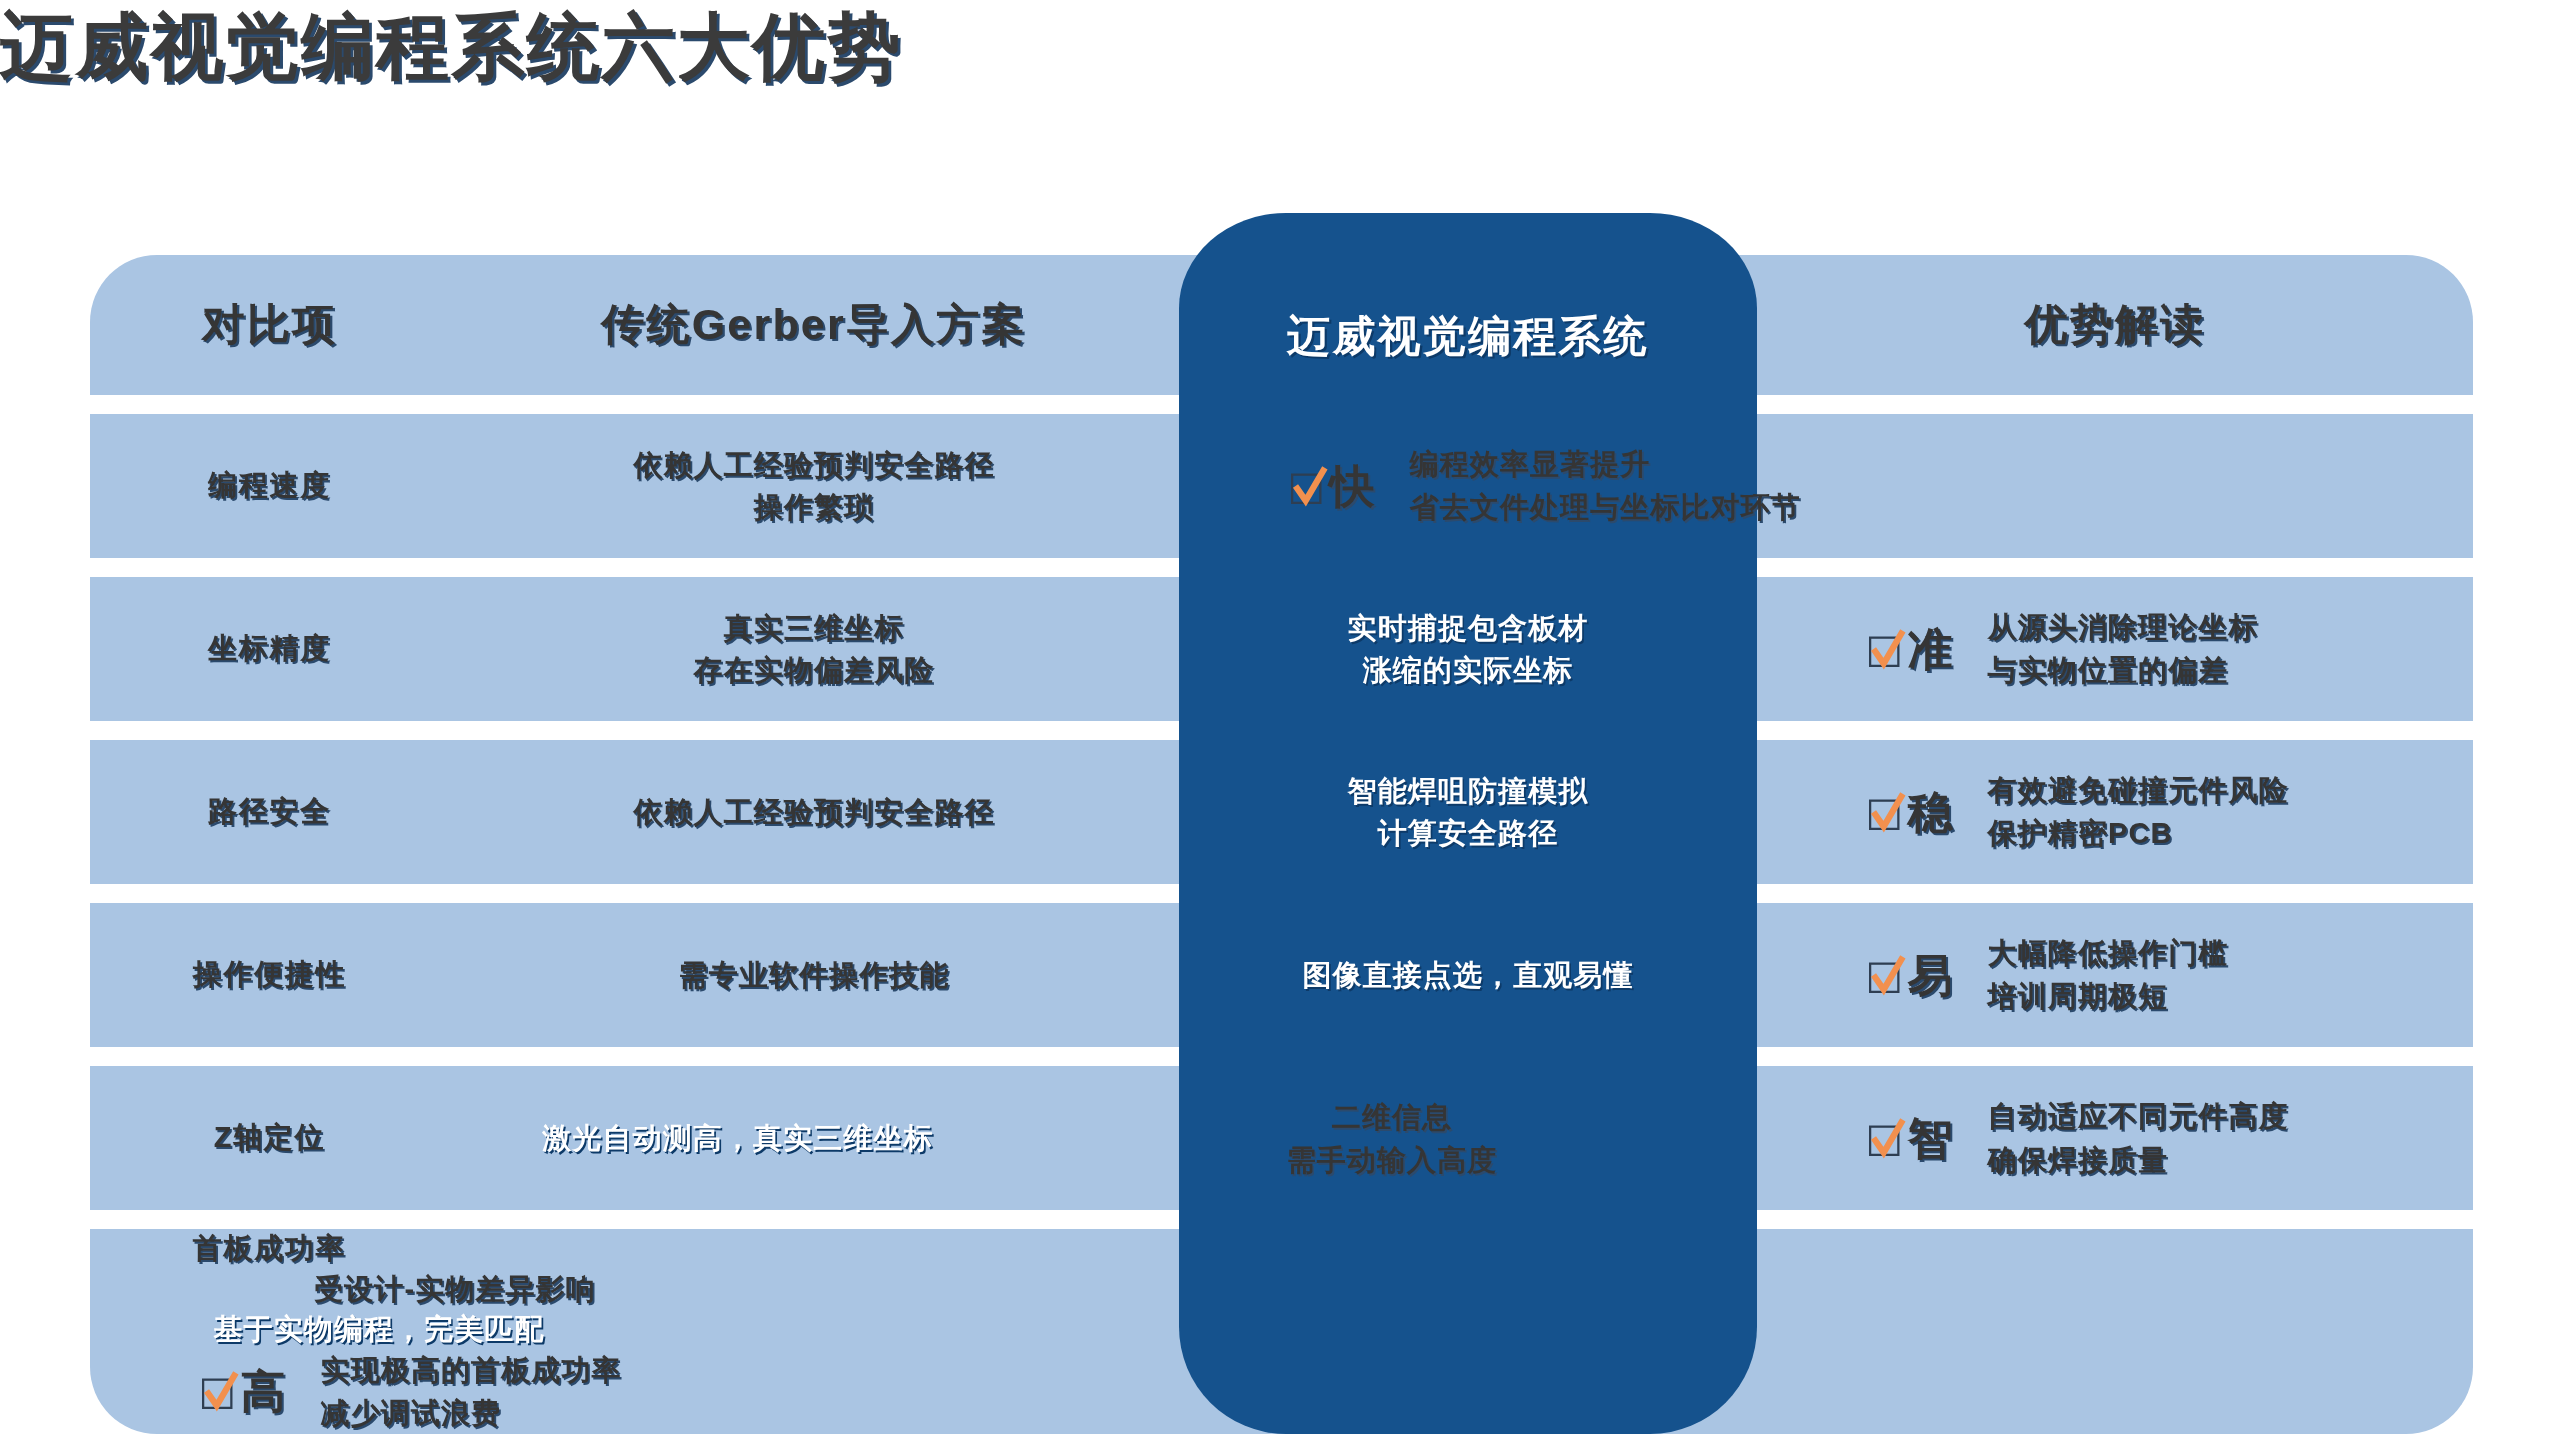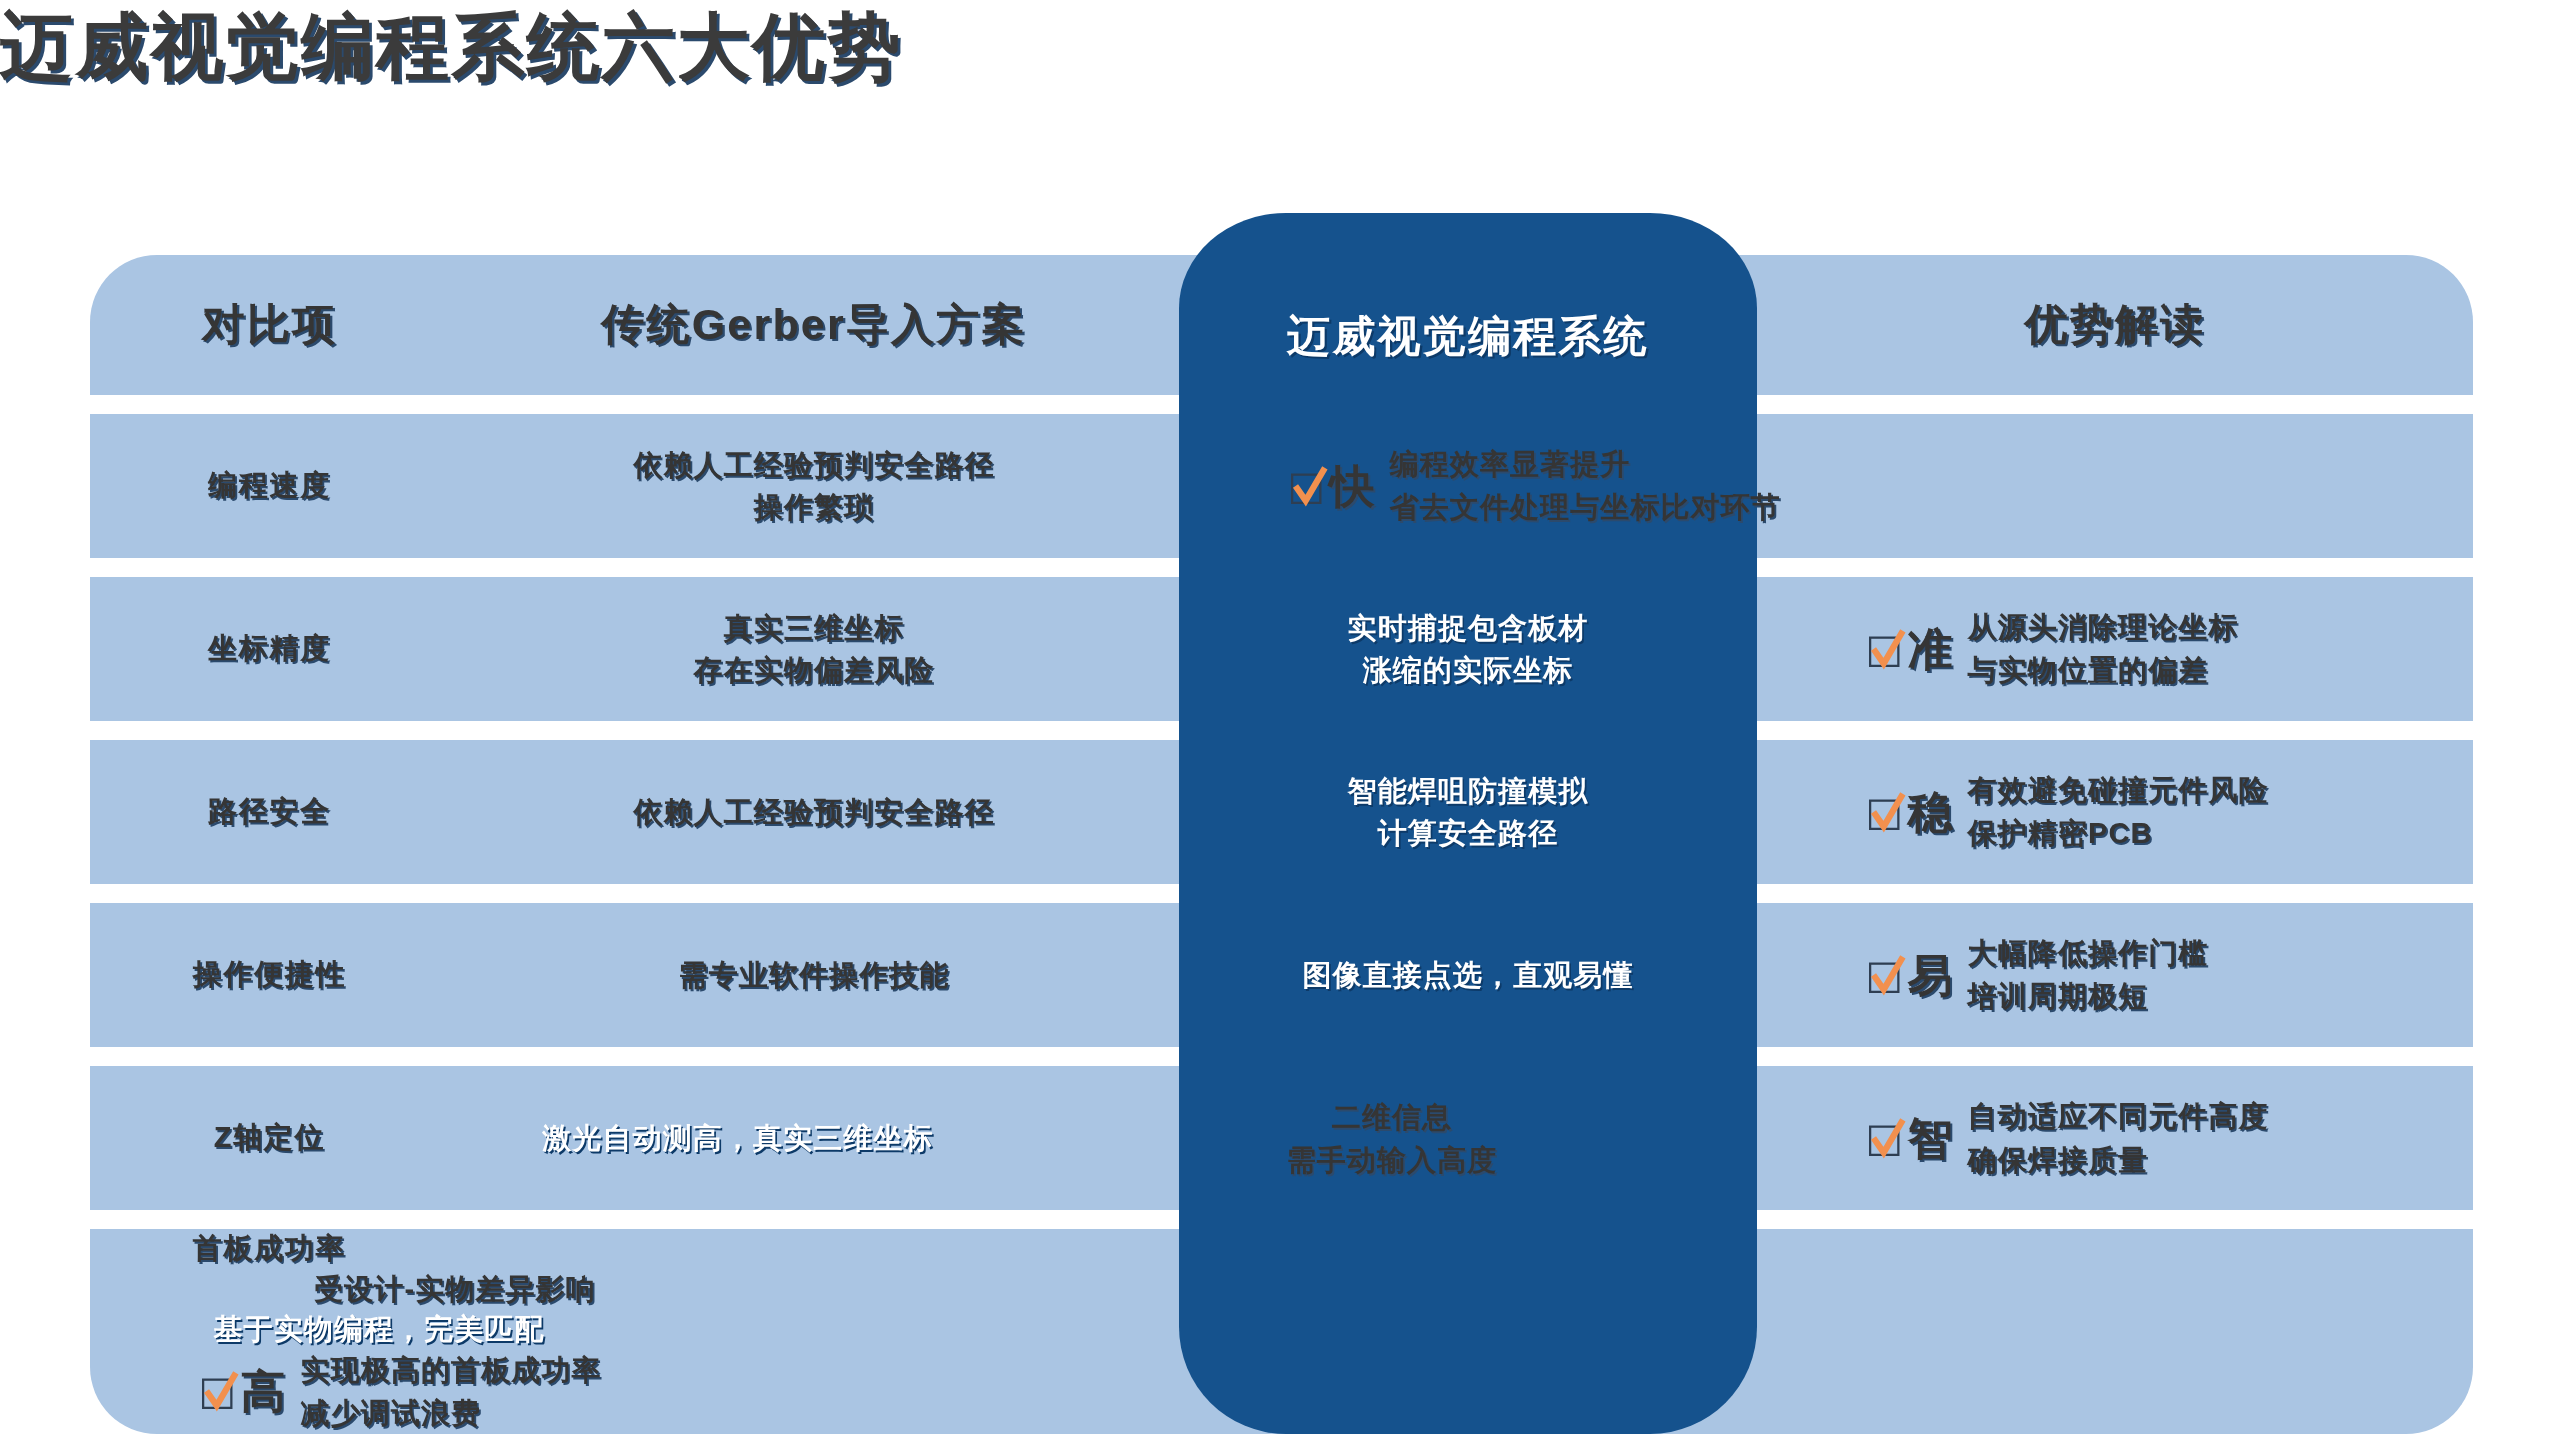--- a/index.html
+++ b/index.html
@@ -161,21 +161,21 @@
     line-height: 1;
   }
   .benefit-lines {
     text-align: left;
     font-size: 29px;
     font-weight: bold;
     line-height: 1.42;
     letter-spacing: 1.1px;
     color: #353535;
     text-shadow: 1.7px 1.7px 0 #2b4a6d;
-    margin-left: 0;
+    margin-left: 20px;
   }
   .lines > div + div { margin-top: 2.2px; }
 </style>
 </head>
 <body>
 
 <div class="title">迈威视觉编程系统六大优势</div>
 
 <div class="table-wrap">
 

